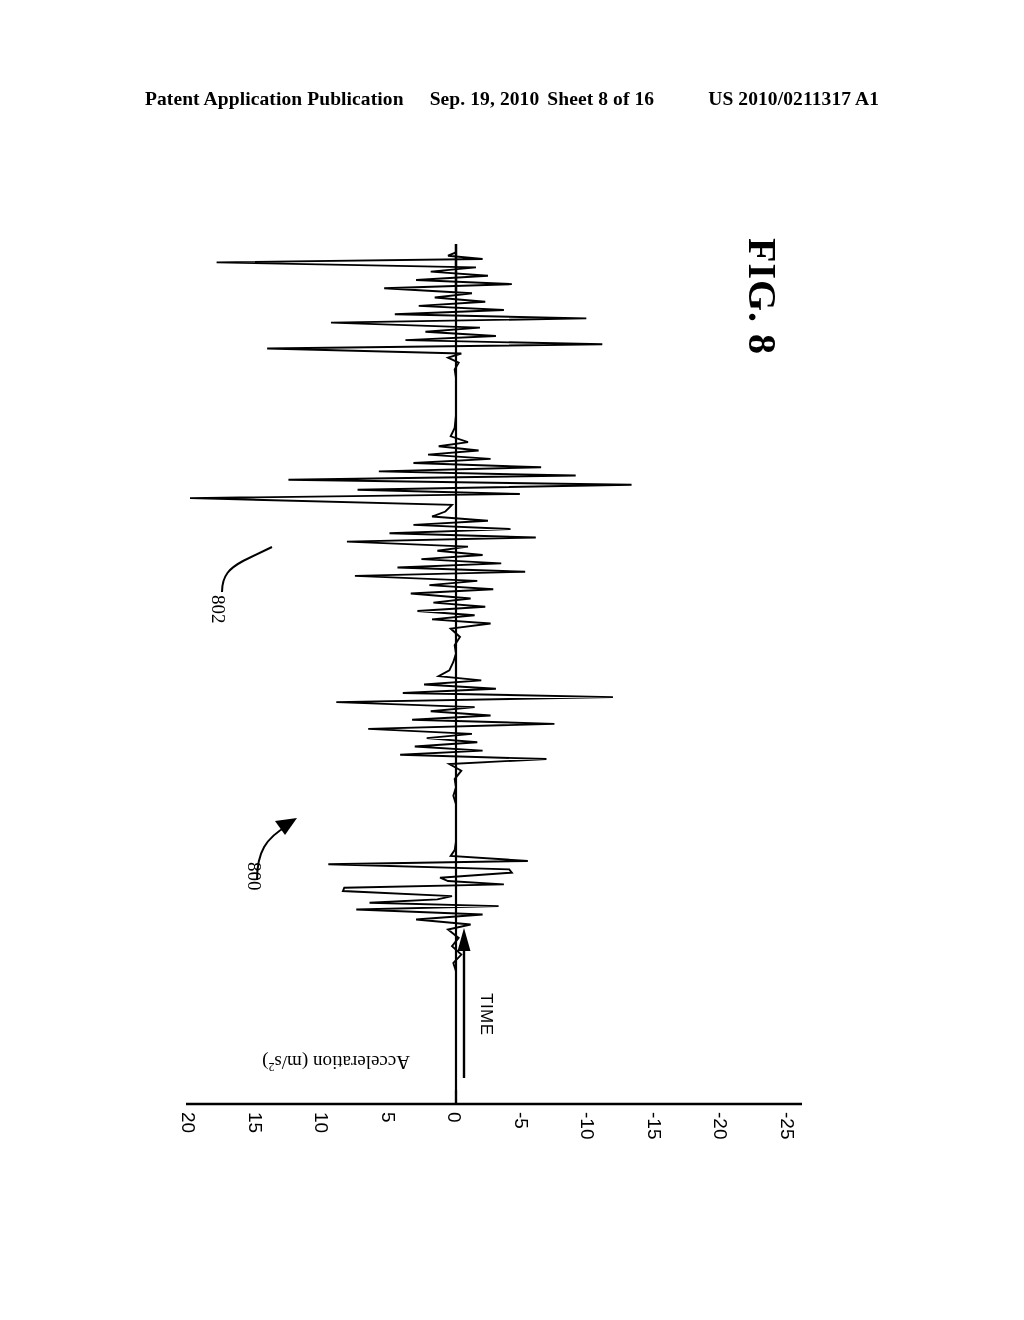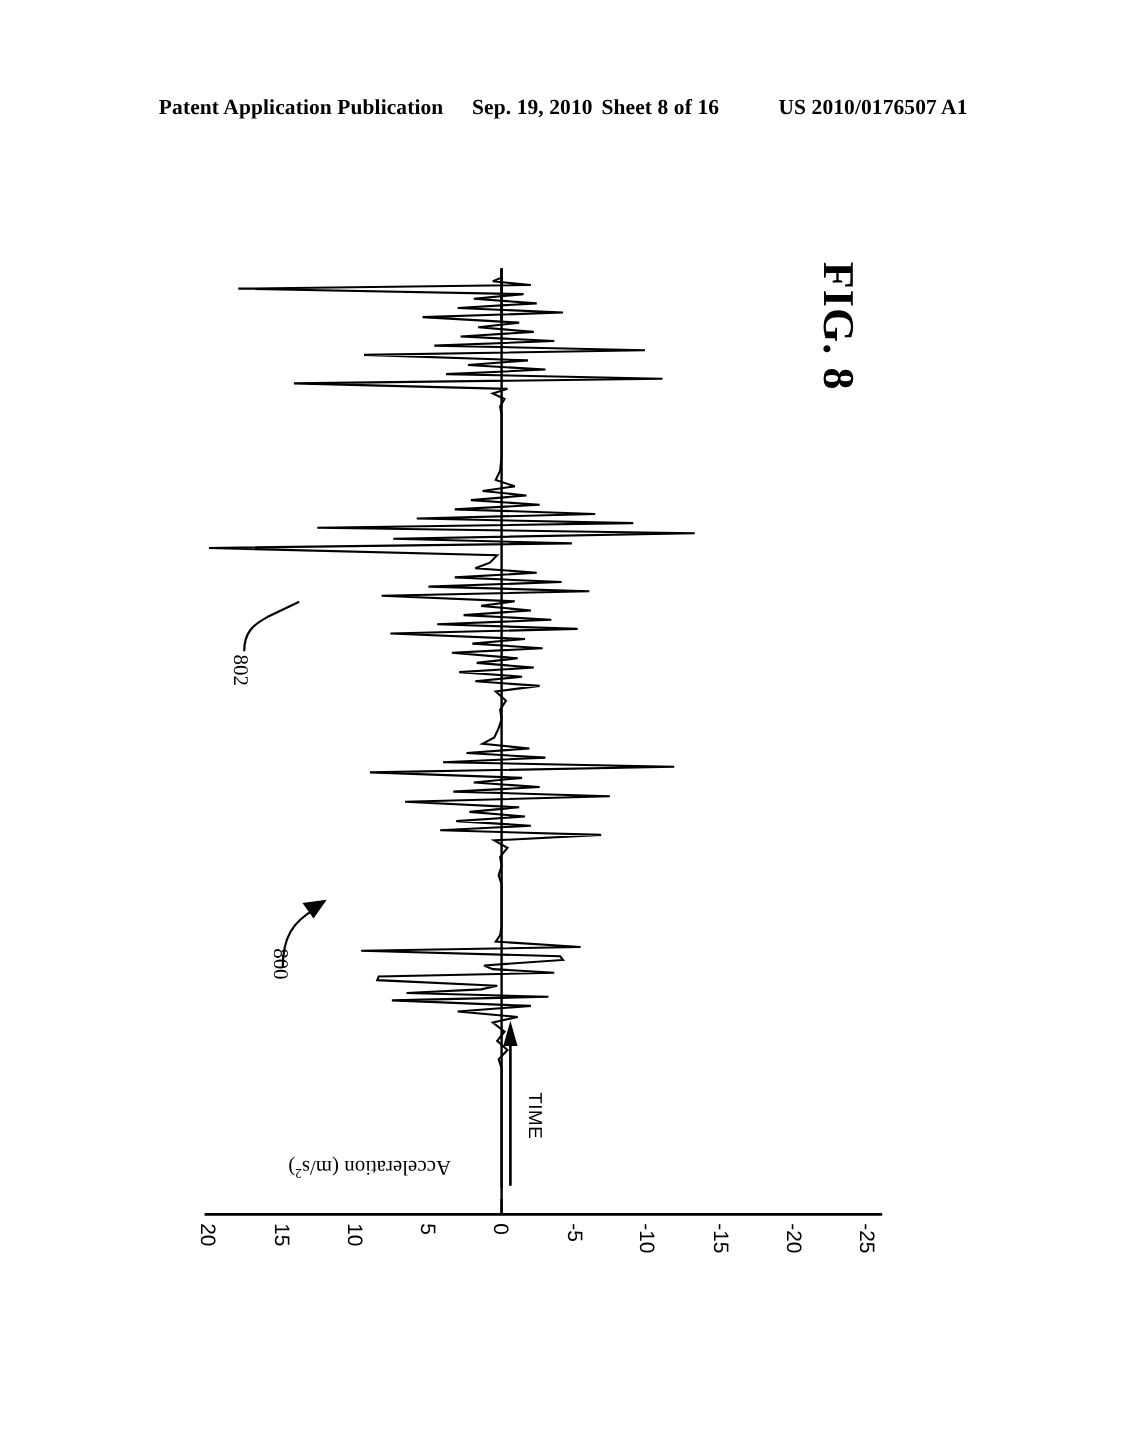--- a/index.html
+++ b/index.html
@@ -116,21 +116,21 @@
     font-weight: normal;
     white-space: nowrap;
     transform-origin: 0 0;
     transform: rotate(90deg);
   }
 </style>
 </head>
 <body>
 
 <div id="patent-header">
-  <span class="h-pub">Patent Application Publication</span><span class="h-date">Sep. 19, 2010</span><span class="h-sheet">Sheet 8 of 16</span><span class="h-num">US 2010/0176507 A1</span>
+  <span class="h-pub">Patent Application Publication</span><span class="h-date">Sep. 19, 2010</span><span class="h-sheet">Sheet 8 of 16</span><span class="h-num">US 2010/0211317 A1</span>
 </div>
 
 <div id="figure-area">
 
   <svg id="plot-svg" width="1024" height="1320" viewBox="0 0 1024 1320">
 
     <line id="time-axis-line" x1="456" y1="244" x2="456" y2="1104" stroke="#000" stroke-width="2.2"></line>
 
     <line x1="456" y1="244" x2="456" y2="292" stroke="#000" stroke-width="2.4"></line>
 

